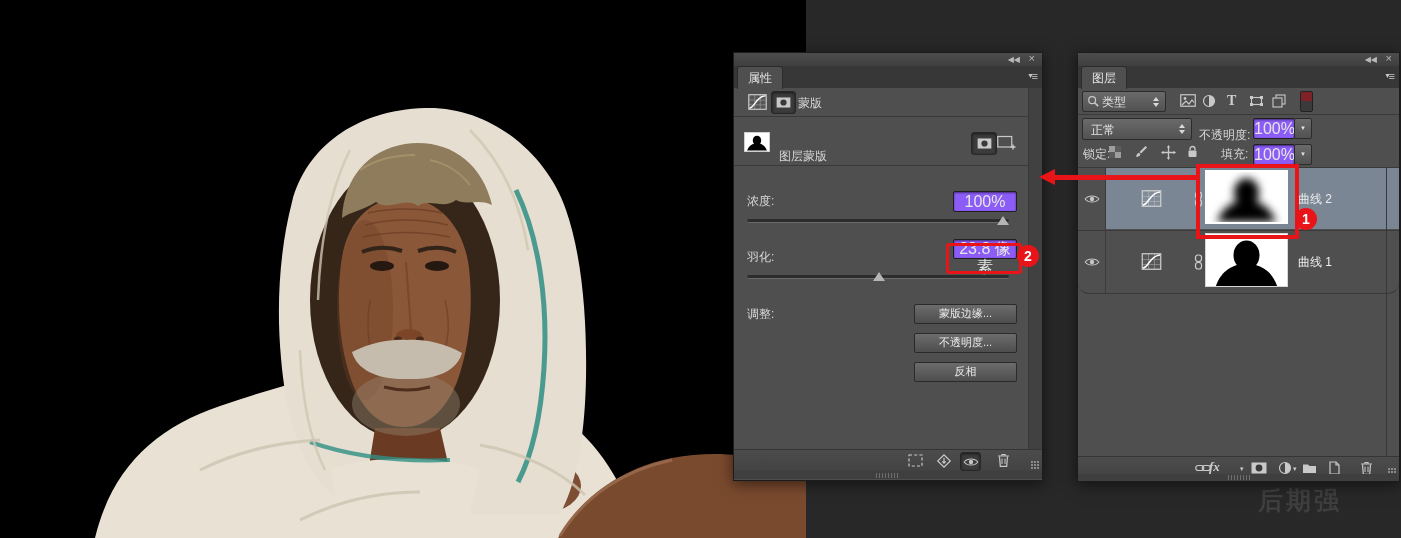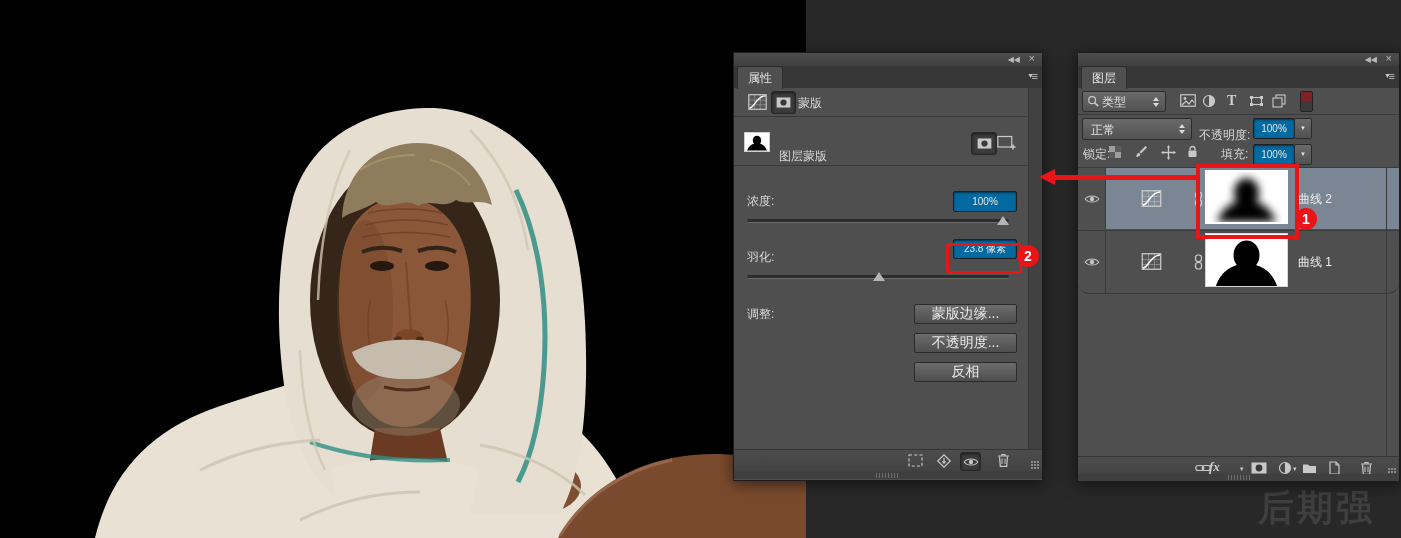--- a/index.html
+++ b/index.html
@@ -1,52 +1,52 @@
 <!DOCTYPE html>
 <html><head>
 <meta charset="utf-8">
 <style>
   html,body{margin:0;padding:0;background:#1a1a1a;}
   #stage{position:relative;width:1401px;height:538px;background:#282828;overflow:hidden;
          font-family:"Liberation Sans","DejaVu Sans",sans-serif;color:#dcdcdc;}
   
   #photo{position:absolute;left:0;top:0;width:806px;height:538px;background:#000;z-index:1;}
-  #watermark{position:absolute;left:1258px;top:484px;font-size:36px;font-weight:bold;
+  #watermark{position:absolute;left:1258px;top:484px;font-size:25px;font-weight:bold;
              color:#3f3f3f;letter-spacing:3px;z-index:2;}
   
   .panel{position:absolute;top:52px;background:#4f4f4f;border:1px solid #1c1c1c;
          box-shadow:0 3px 14px rgba(0,0,0,.55);z-index:10;font-size:12px;}
   .minibar{position:absolute;left:0;top:0;right:0;height:13px;
            background:linear-gradient(#4c4c4c,#3f3f3f);border-bottom:1px solid #2a2a2a;}
   .minibar .mb-ic{position:absolute;top:1px;font-size:8px;color:#b9b9b9;line-height:11px;cursor:default;}
   .tabrow{position:absolute;left:0;top:13px;right:0;height:22px;background:#373737;}
   .tab{position:absolute;left:3px;top:0;height:22px;line-height:22px;padding:0 10px;
        background:#4f4f4f;color:#e4e4e4;border-radius:3px 3px 0 0;border:1px solid #2c2c2c;border-bottom:none;}
   .panelmenu{position:absolute;right:5px;top:4px;color:#c9c9c9;font-size:11px;letter-spacing:-1px;}
   .panelmenu .caret{font-size:8px;vertical-align:2px;}
   .sect-line{position:absolute;left:0;right:0;height:1px;background:#3a3a3a;}
   .lbl{position:absolute;color:#d6d6d6;line-height:14px;white-space:nowrap;}
-  .valuebox{position:absolute;background:#0369a1;border:1px solid #1f1f1f;border-radius:2px;
-            color:#e6e6e6;text-align:center;line-height:17px;font-size:10px;box-shadow:inset 0 1px 2px rgba(0,0,0,.5);}
+  .valuebox{position:absolute;background:#8b5cf6;border:1px solid #1f1f1f;border-radius:2px;
+            color:#e6e6e6;text-align:center;line-height:17px;font-size:16px;box-shadow:inset 0 1px 2px rgba(0,0,0,.5);}
   .ddbtn{position:absolute;background:linear-gradient(#6a6a6a,#525252);border:1px solid #2b2b2b;
          border-radius:2px;color:#e4e4e4;}
   .ddbtn .ud{position:absolute;right:5px;top:50%;margin-top:-5px;width:7px;height:10px;}
   .ud i{position:absolute;left:0;width:0;height:0;border-left:3.5px solid transparent;border-right:3.5px solid transparent;}
   .ud i.up{top:0;border-bottom:4px solid #d8d8d8;}
   .ud i.dn{bottom:0;border-top:4px solid #d8d8d8;}
   .arrowbtn{position:absolute;background:linear-gradient(#6a6a6a,#525252);border:1px solid #2b2b2b;
             border-radius:2px;color:#e0e0e0;text-align:center;}
   .arrowbtn span{font-size:6px;line-height:17px;}
   .pressed{background:#3c3c3c;border:1px solid #272727;border-radius:3px;
            box-shadow:inset 0 1px 3px rgba(0,0,0,.6);display:flex;align-items:center;justify-content:center;}
   .slider{position:absolute;height:3px;background:#2c2c2c;border-bottom:1px solid #6a6a6a;border-radius:2px;}
   .thumb{position:absolute;top:-3px;width:0;height:0;border-left:6px solid transparent;
          border-right:6px solid transparent;border-bottom:9px solid #b5b5b5;}
   .psbtn{position:absolute;left:180px;width:101px;height:18px;background:linear-gradient(#6c6c6c,#4e4e4e);
-         border:1px solid #2a2a2a;border-radius:2px;color:#e8e8e8;font-size:14px;text-align:center;line-height:17px;}
+         border:1px solid #2a2a2a;border-radius:2px;color:#e8e8e8;font-size:11px;text-align:center;line-height:17px;}
   .botbar{position:absolute;left:0;right:0;height:22px;background:linear-gradient(#4c4c4c,#424242);
           border-top:1px solid #353535;}
   .botbar .bi{position:absolute;top:3px;}
   .gripper{position:absolute;height:5px;width:22px;
            background:repeating-linear-gradient(90deg,#6e6e6e 0,#6e6e6e 1px,transparent 1px,transparent 3px);}
   .cornergrip{position:absolute;width:9px;height:9px;
       background:radial-gradient(circle at 1px 1px,#8b8b8b 1px,transparent 1.2px);
       background-size:3px 3px;}
   .gutter{position:absolute;background:#414141;border-left:1px solid #383838;}
   

